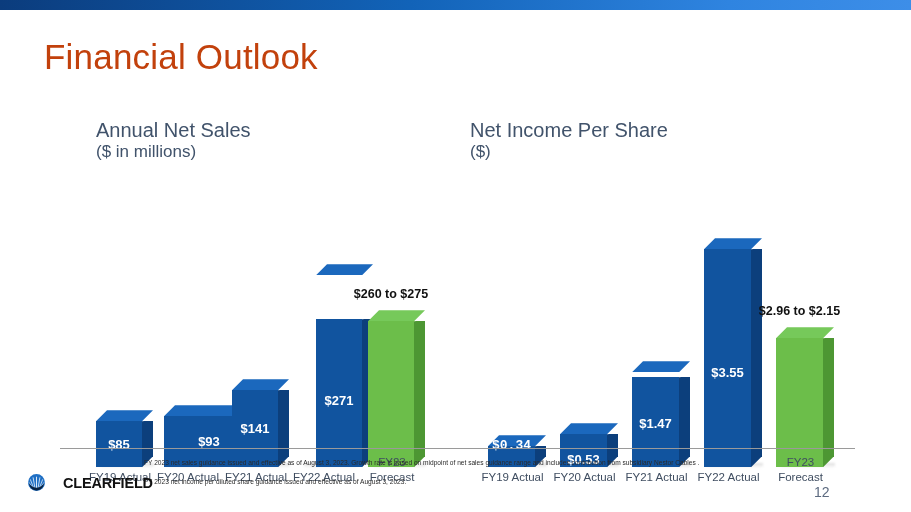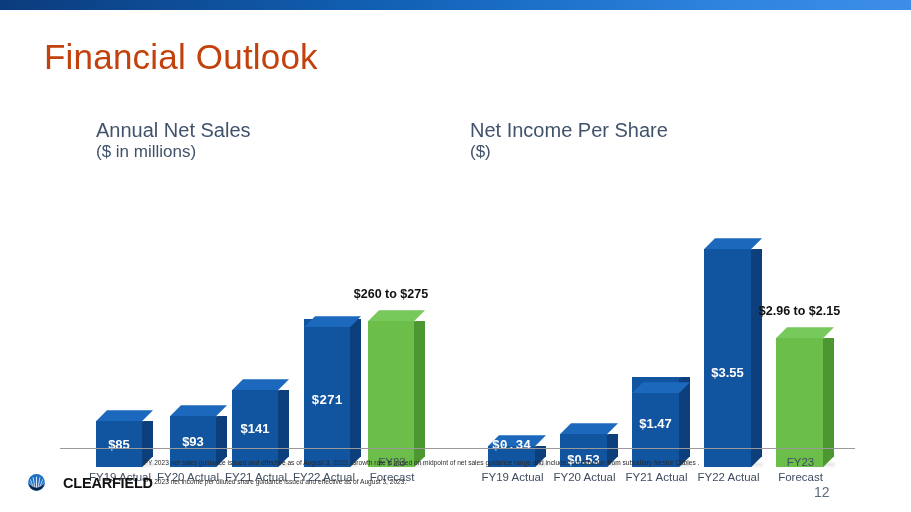--- a/index.html
+++ b/index.html
@@ -138,37 +138,37 @@
     <div class="plot" id="plot-0">
         <div class="bar-shadow" style="left: 4px; width: 54px; bottom: -1px;"></div>
         <div class="bar3d" title="FY19 Actual: $85" style="left: 0px; width: 46px; height: 46px;">
           <div class="side b-side" style="height: 46px;"></div>
           <div class="face b-front" style="height: 46px;"></div>
           <div class="topface b-top" style="top: -11px;"></div>
           <div class="bar-value" style="bottom: 15px;">$85</div>
         </div>
         <div class="cat-label" style="left: -9px; width: 66px; bottom: -18px;">FY19 Actual</div>
         <div class="bar-shadow" style="left: 72px; width: 54px; bottom: -1px;"></div>
-        <div class="bar3d" title="FY20 Actual: $93" style="left: 74px; width: 46px; height: 51px;">
+        <div class="bar3d" title="FY20 Actual: $93" style="left: 68px; width: 46px; height: 51px; padding-left: 44px;">
           <div class="side b-side" style="height: 51px;"></div>
           <div class="face b-front" style="height: 51px;"></div>
           <div class="topface b-top" style="top: -11px;"></div>
           <div class="bar-value" style="bottom: 18px;">$93</div>
         </div>
         <div class="cat-label" style="left: 59px; width: 66px; bottom: -18px;">FY20 Actual</div>
         <div class="bar-shadow" style="left: 140px; width: 54px; bottom: -1px;"></div>
         <div class="bar3d" title="FY21 Actual: $141" style="left: 136px; width: 46px; height: 77px;">
           <div class="side b-side" style="height: 77px;"></div>
           <div class="face b-front" style="height: 77px;"></div>
           <div class="topface b-top" style="top: -11px;"></div>
           <div class="bar-value" style="bottom: 31px;">$141</div>
         </div>
         <div class="cat-label" style="left: 127px; width: 66px; bottom: -18px;">FY21 Actual</div>
         <div class="bar-shadow" style="left: 208px; width: 54px; bottom: -1px;"></div>
-        <div class="bar3d" title="FY22 Actual: $271" style="left: 208px; width: 46px; height: 140px; font-family: Liberation Mono, monospace;">
+        <div class="bar3d" title="FY22 Actual: $271" style="left: 220px; width: 46px; height: 192px;">
           <div class="side b-side" style="height: 148px;"></div>
           <div class="face b-front" style="height: 148px;"></div>
           <div class="topface b-top" style="top: -11px;"></div>
           <div class="bar-value" style="bottom: 59px;">$271</div>
         </div>
         <div class="cat-label" style="left: 195px; width: 66px; bottom: -18px;">FY22 Actual</div>
         <div class="bar-shadow" style="left: 276px; width: 54px; bottom: -1px;"></div>
         <div class="bar3d" title="FY23 Forecast: " style="left: 272px; width: 46px; height: 146px;">
           <div class="side g-side" style="height: 146px;"></div>
           <div class="face g-front" style="height: 146px;"></div>
@@ -194,21 +194,21 @@
         <div class="cat-label" style="left: 9px; width: 67px; bottom: -18px;">FY19 Actual</div>
         <div class="bar-shadow" style="left: 94px; width: 55px; bottom: -1px;"></div>
         <div class="bar3d" title="FY20 Actual: $0.53" style="left: 90px; width: 47px; height: 33px;">
           <div class="side b-side" style="height: 33px;"></div>
           <div class="face b-front" style="height: 33px;"></div>
           <div class="topface b-top" style="top: -11px;"></div>
           <div class="bar-value" style="bottom: 0;">$0.53</div>
         </div>
         <div class="cat-label" style="left: 81px; width: 67px; bottom: -18px;">FY20 Actual</div>
         <div class="bar-shadow" style="left: 166px; width: 55px; bottom: -1px;"></div>
-        <div class="bar3d" title="FY21 Actual: $1.47" style="left: 162px; width: 47px; height: 74px;">
+        <div class="bar3d" title="FY21 Actual: $1.47" style="left: 162px; width: 47px; height: 95px;">
           <div class="side b-side" style="height: 90px;"></div>
           <div class="face b-front" style="height: 90px;"></div>
           <div class="topface b-top" style="top: -11px;"></div>
           <div class="bar-value" style="bottom: 36px;">$1.47</div>
         </div>
         <div class="cat-label" style="left: 153px; width: 67px; bottom: -18px;">FY21 Actual</div>
         <div class="bar-shadow" style="left: 238px; width: 55px; bottom: -1px;"></div>
         <div class="bar3d" title="FY22 Actual: $3.55" style="left: 234px; width: 47px; height: 218px;">
           <div class="side b-side" style="height: 218px;"></div>
           <div class="face b-front" style="height: 218px;"></div>

